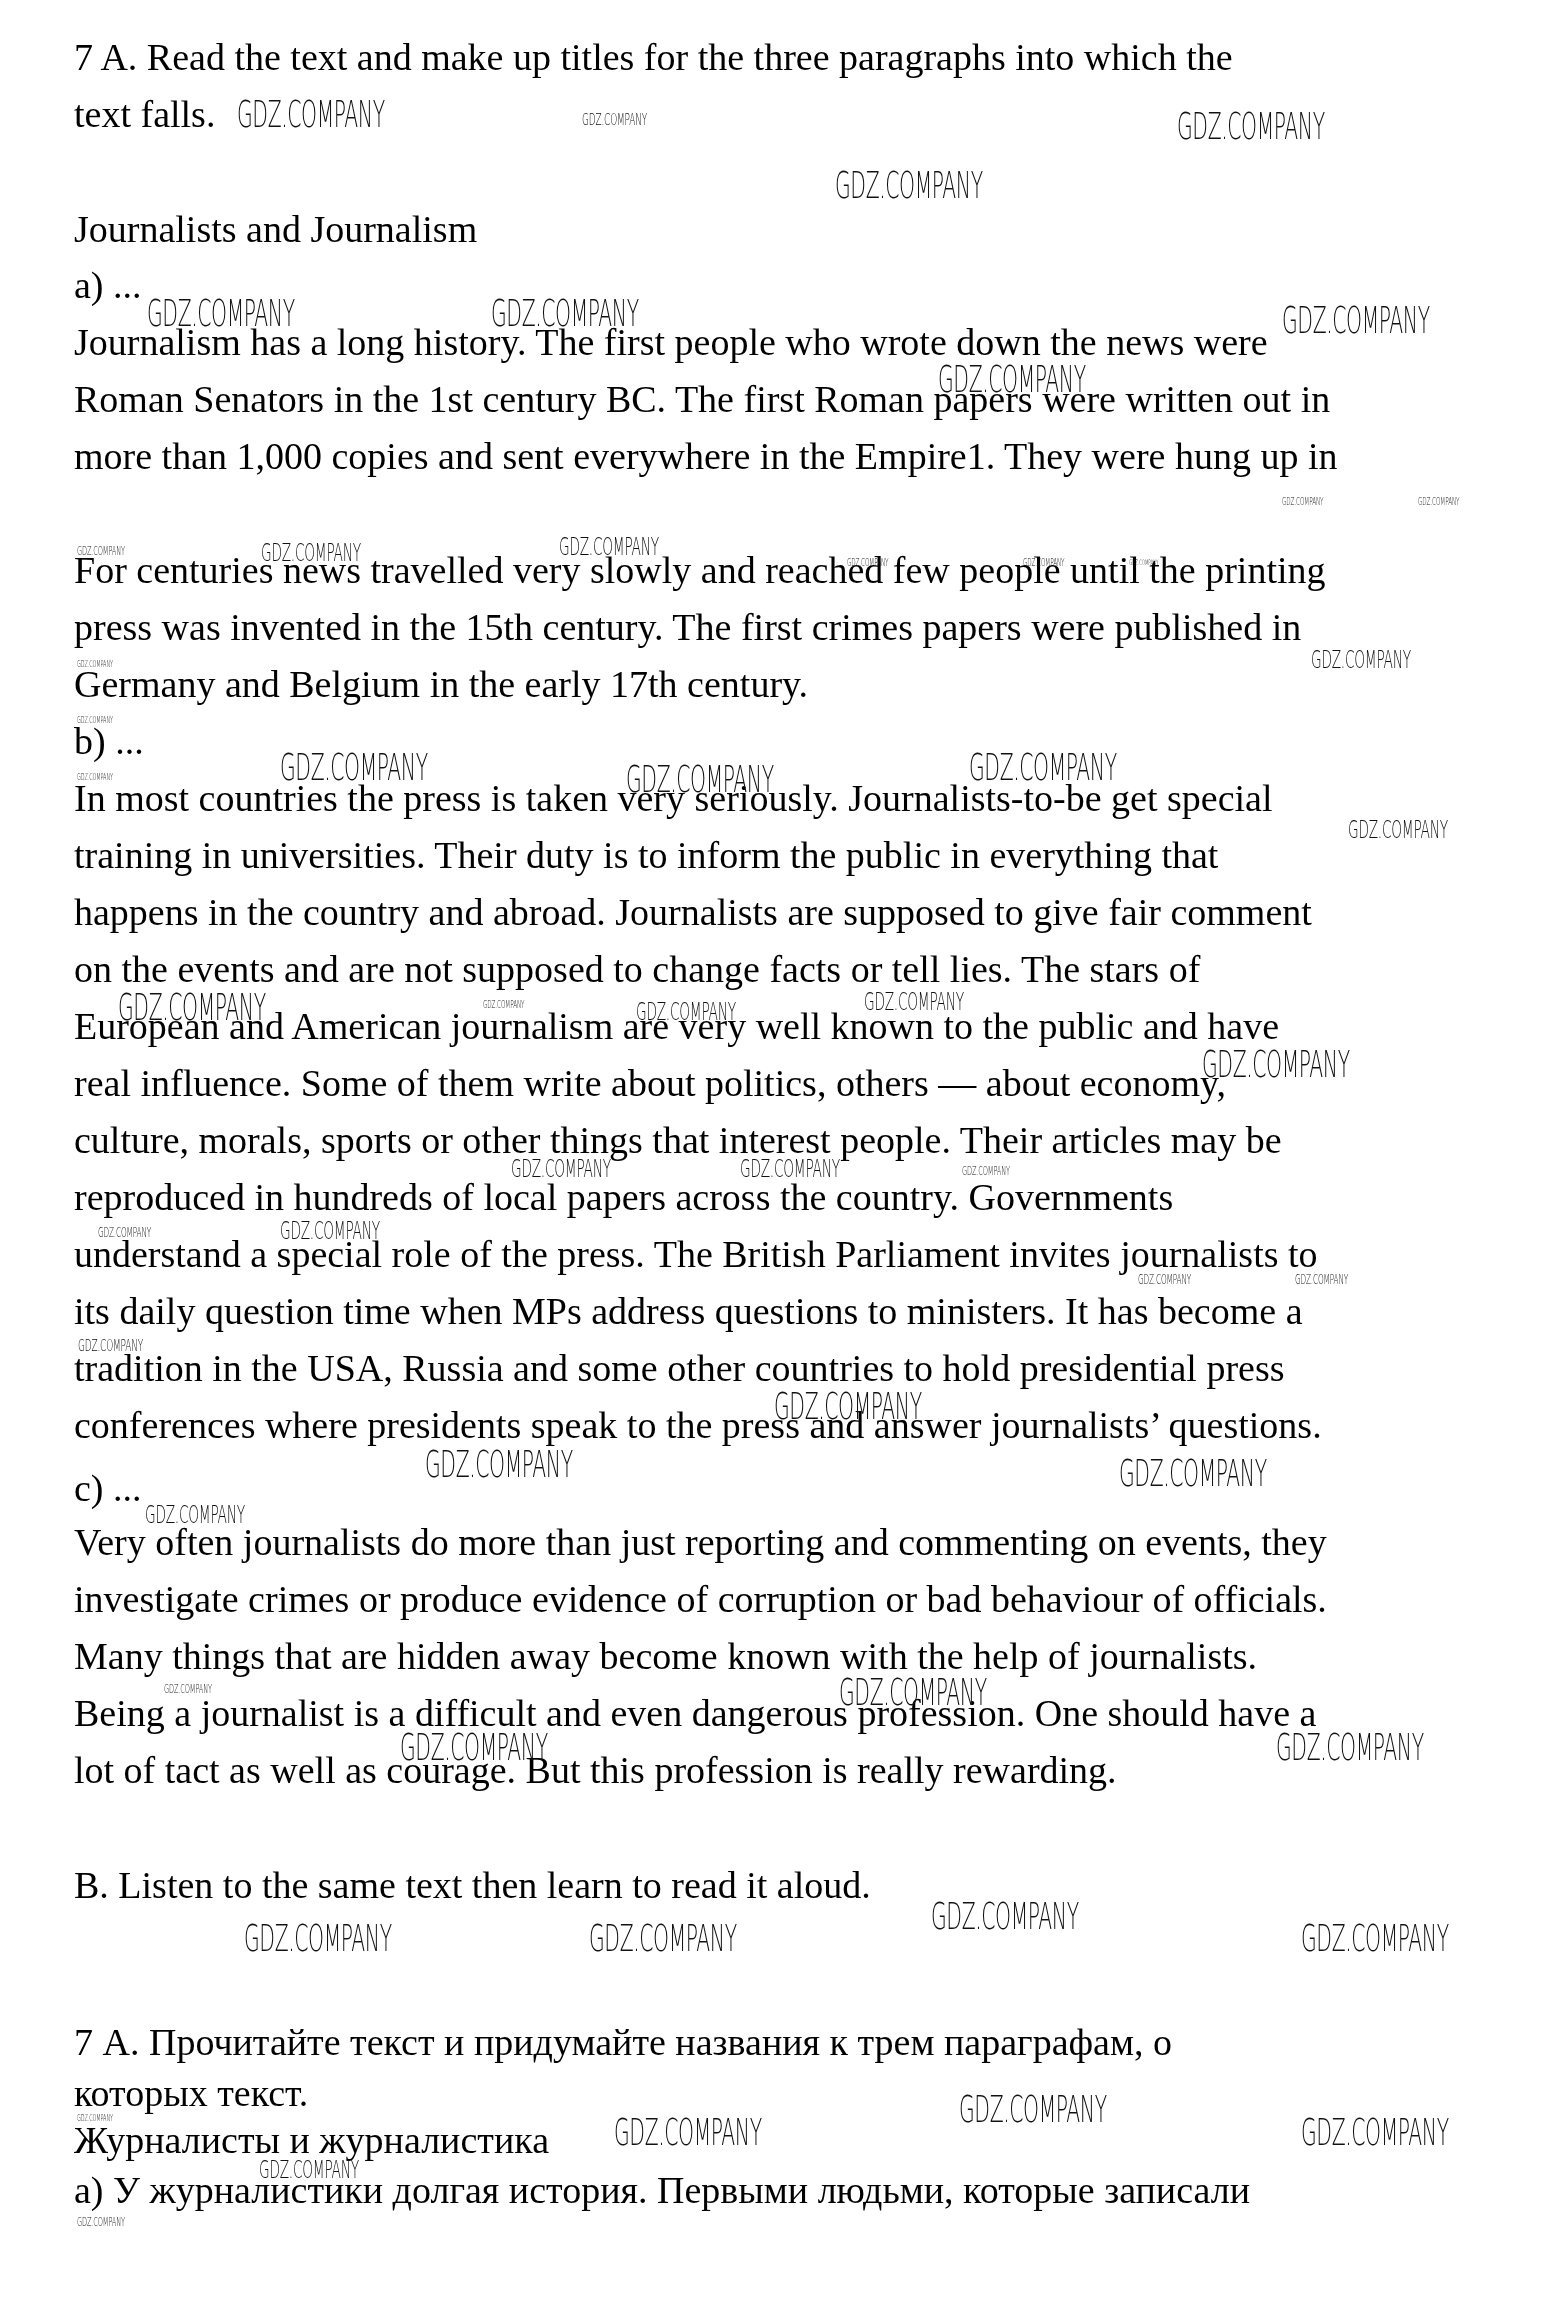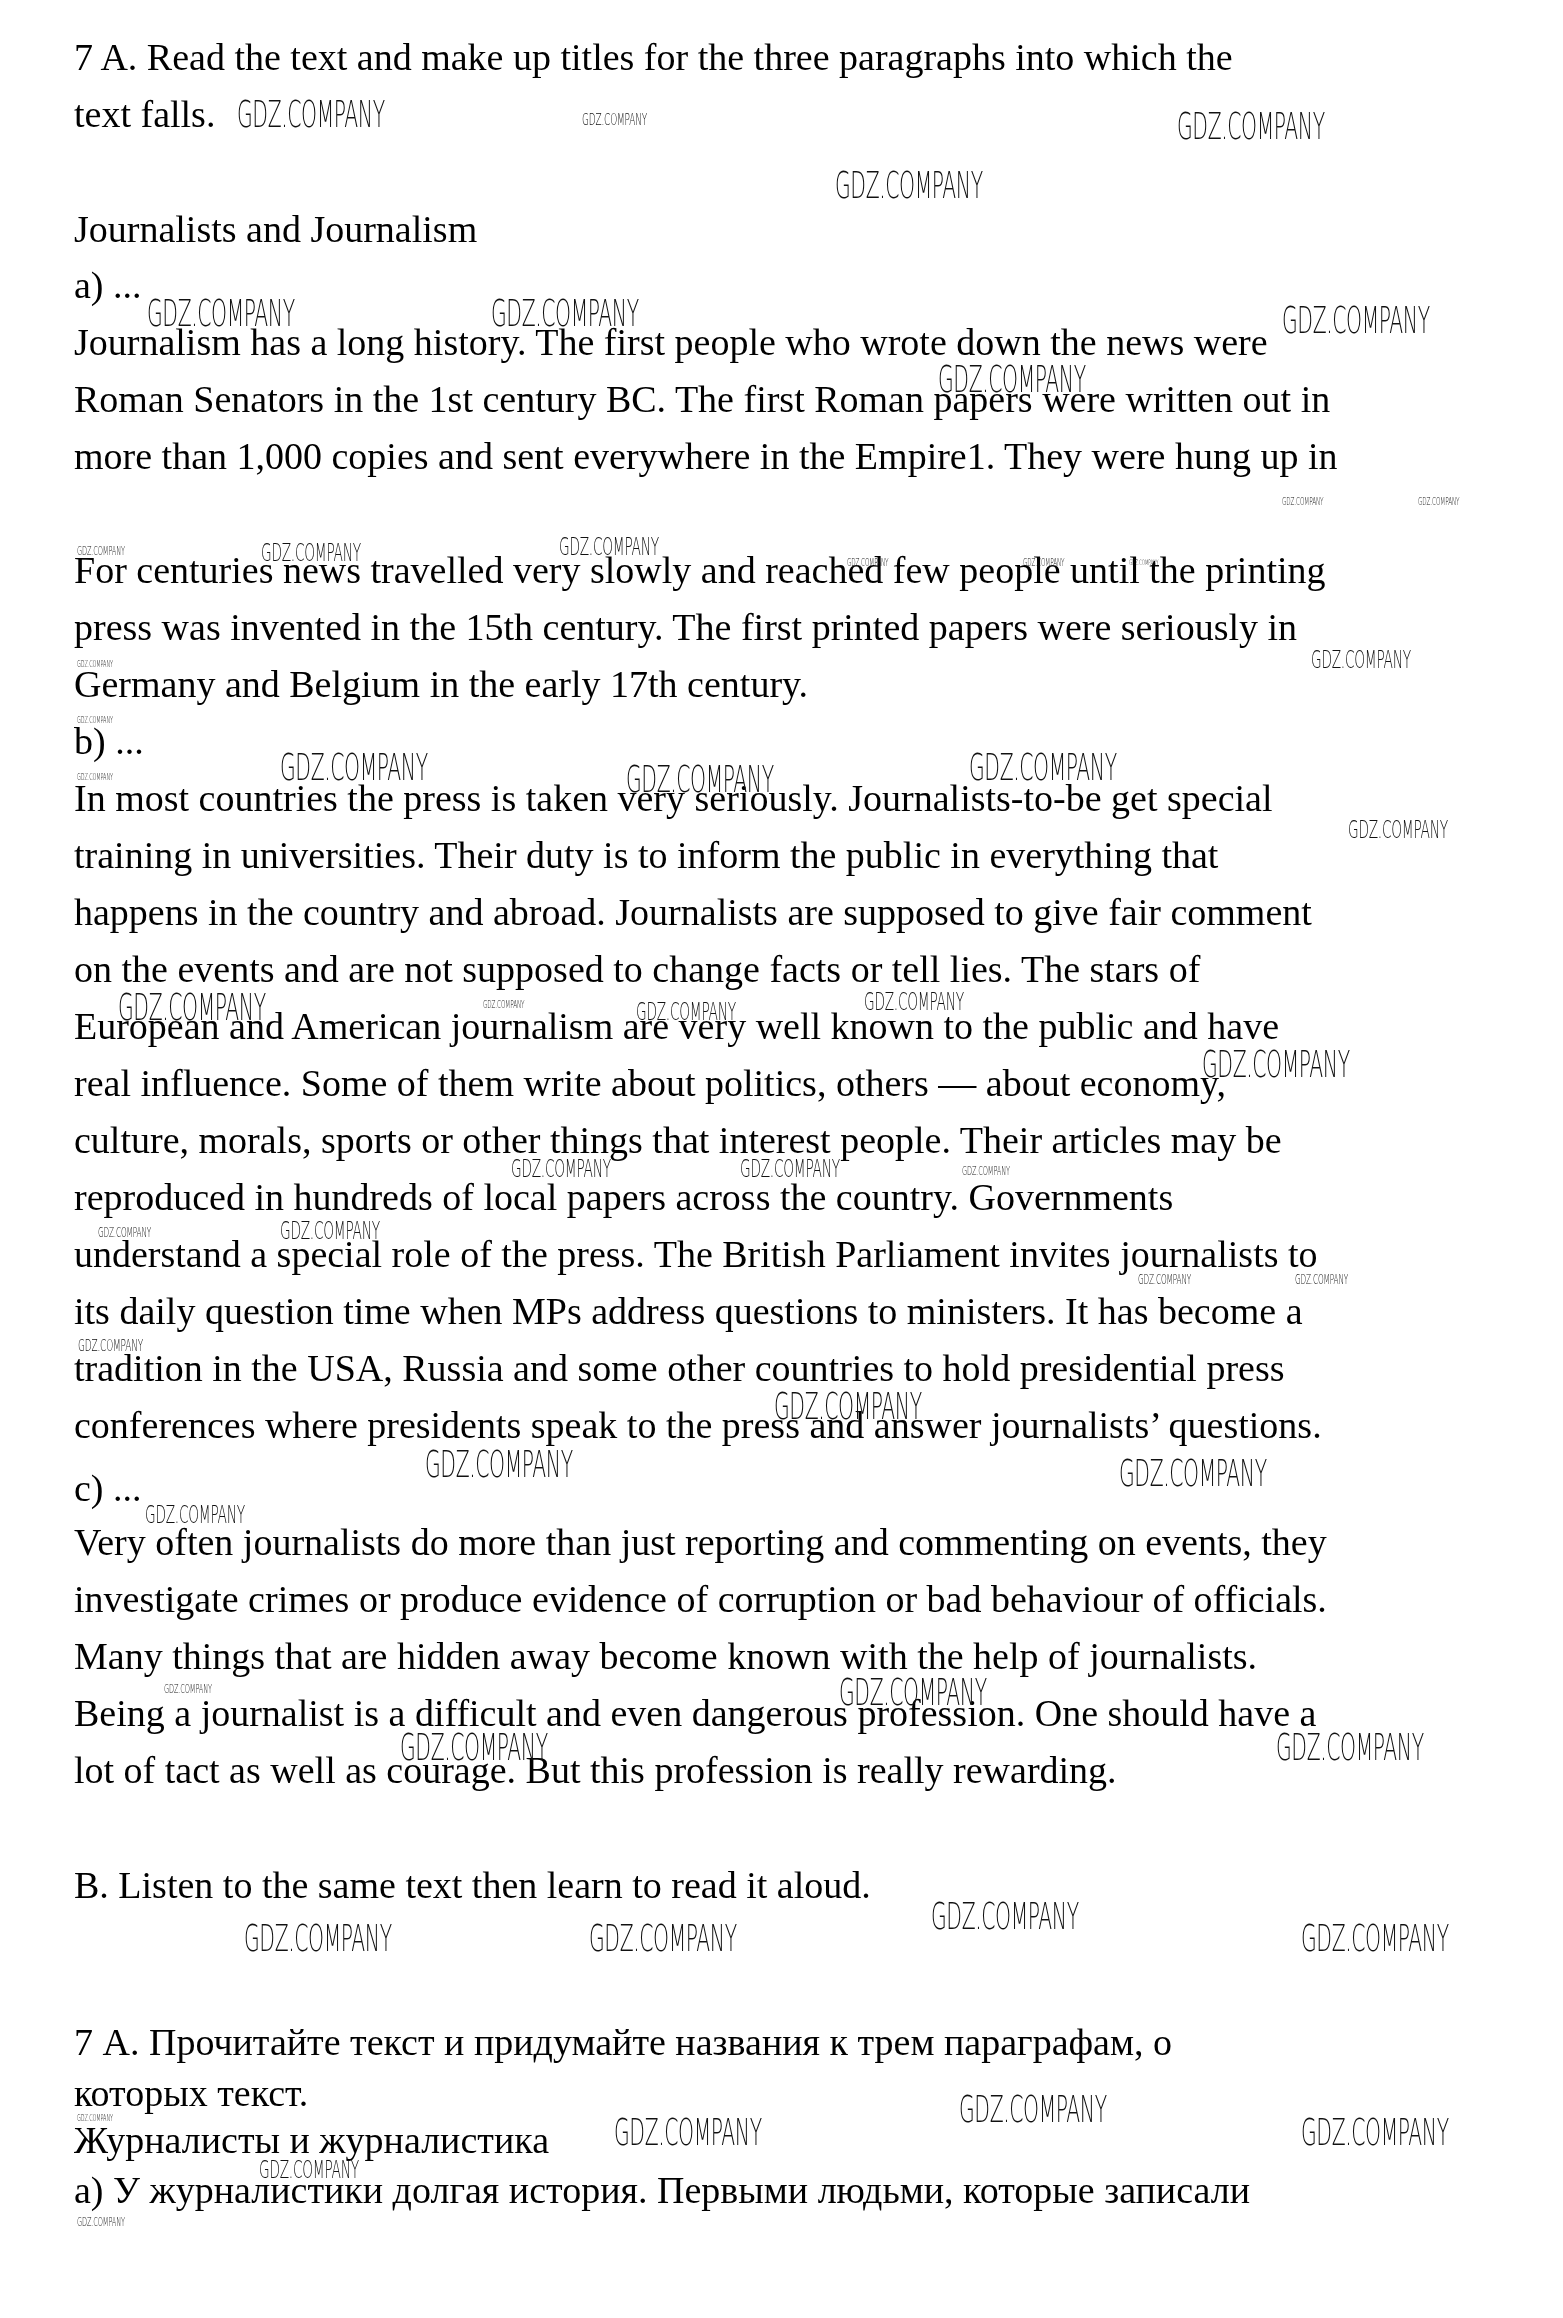--- a/index.html
+++ b/index.html
@@ -26,21 +26,21 @@
   <div class="line bold" style="top:38px">7 A. Read the text and make up titles for the three paragraphs into which the</div>
   <div class="line bold" style="top:95px">text falls.</div>
 
   <div class="line" style="top:210px">Journalists and Journalism</div>
 
   <div class="line" style="top:266px">a) ...</div>
   <div class="line" style="top:323px">Journalism has a long history. The first people who wrote down the news were</div>
   <div class="line" style="top:380px">Roman Senators in the 1st century BC. The first Roman papers were written out in</div>
   <div class="line" style="top:437px">more than 1,000 copies and sent everywhere in the Empire1. They were hung up in</div>
   <div class="line" style="top:551px">For centuries news travelled very slowly and reached few people until the printing</div>
-  <div class="line" style="top:608px">press was invented in the 15th century. The first printed papers were seriously in</div>
+  <div class="line" style="top:608px">press was invented in the 15th century. The first crimes papers were published in</div>
   <div class="line" style="top:665px">Germany and Belgium in the early 17th century.</div>
 
   <div class="line" style="top:722px">b) ...</div>
   <div class="line" style="top:779px">In most countries the press is taken very seriously. Journalists-to-be get special</div>
   <div class="line" style="top:836px">training in universities. Their duty is to inform the public in everything that</div>
   <div class="line" style="top:893px">happens in the country and abroad. Journalists are supposed to give fair comment</div>
   <div class="line" style="top:950px">on the events and are not supposed to change facts or tell lies. The stars of</div>
   <div class="line" style="top:1007px">European and American journalism are very well known to the public and have</div>
   <div class="line" style="top:1064px">real influence. Some of them write about politics, others — about economy,</div>
   <div class="line" style="top:1121px">culture, morals, sports or other things that interest people. Their articles may be</div>

